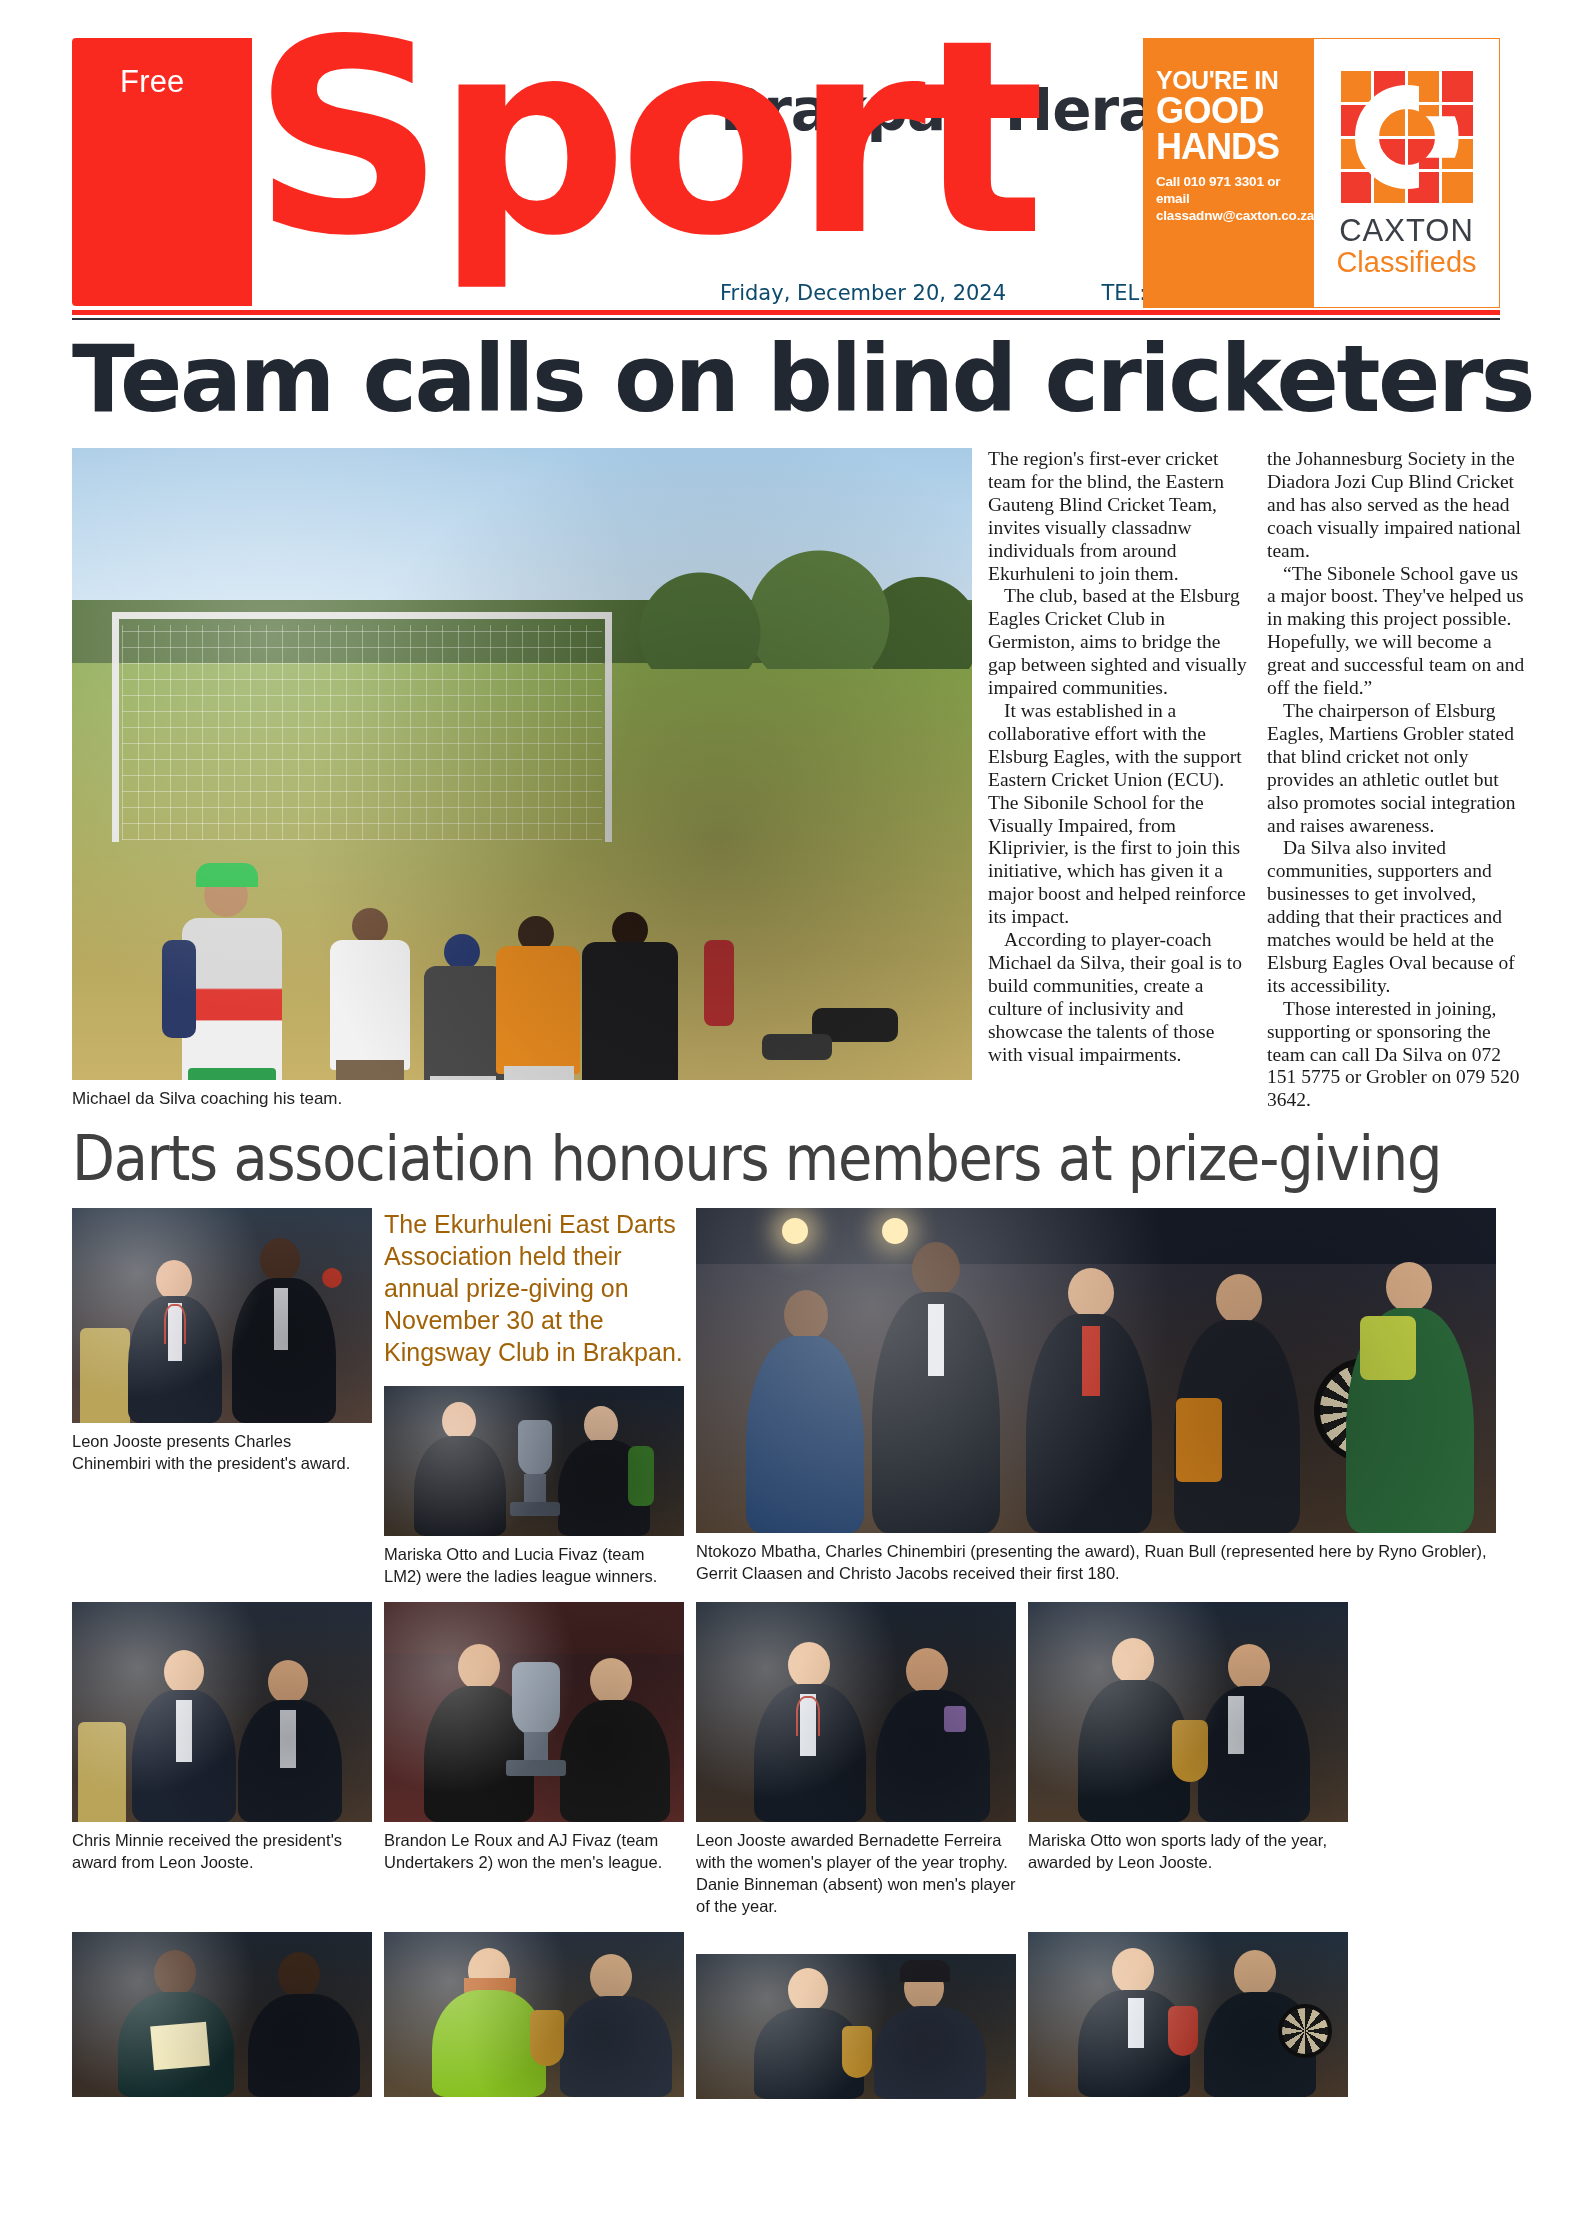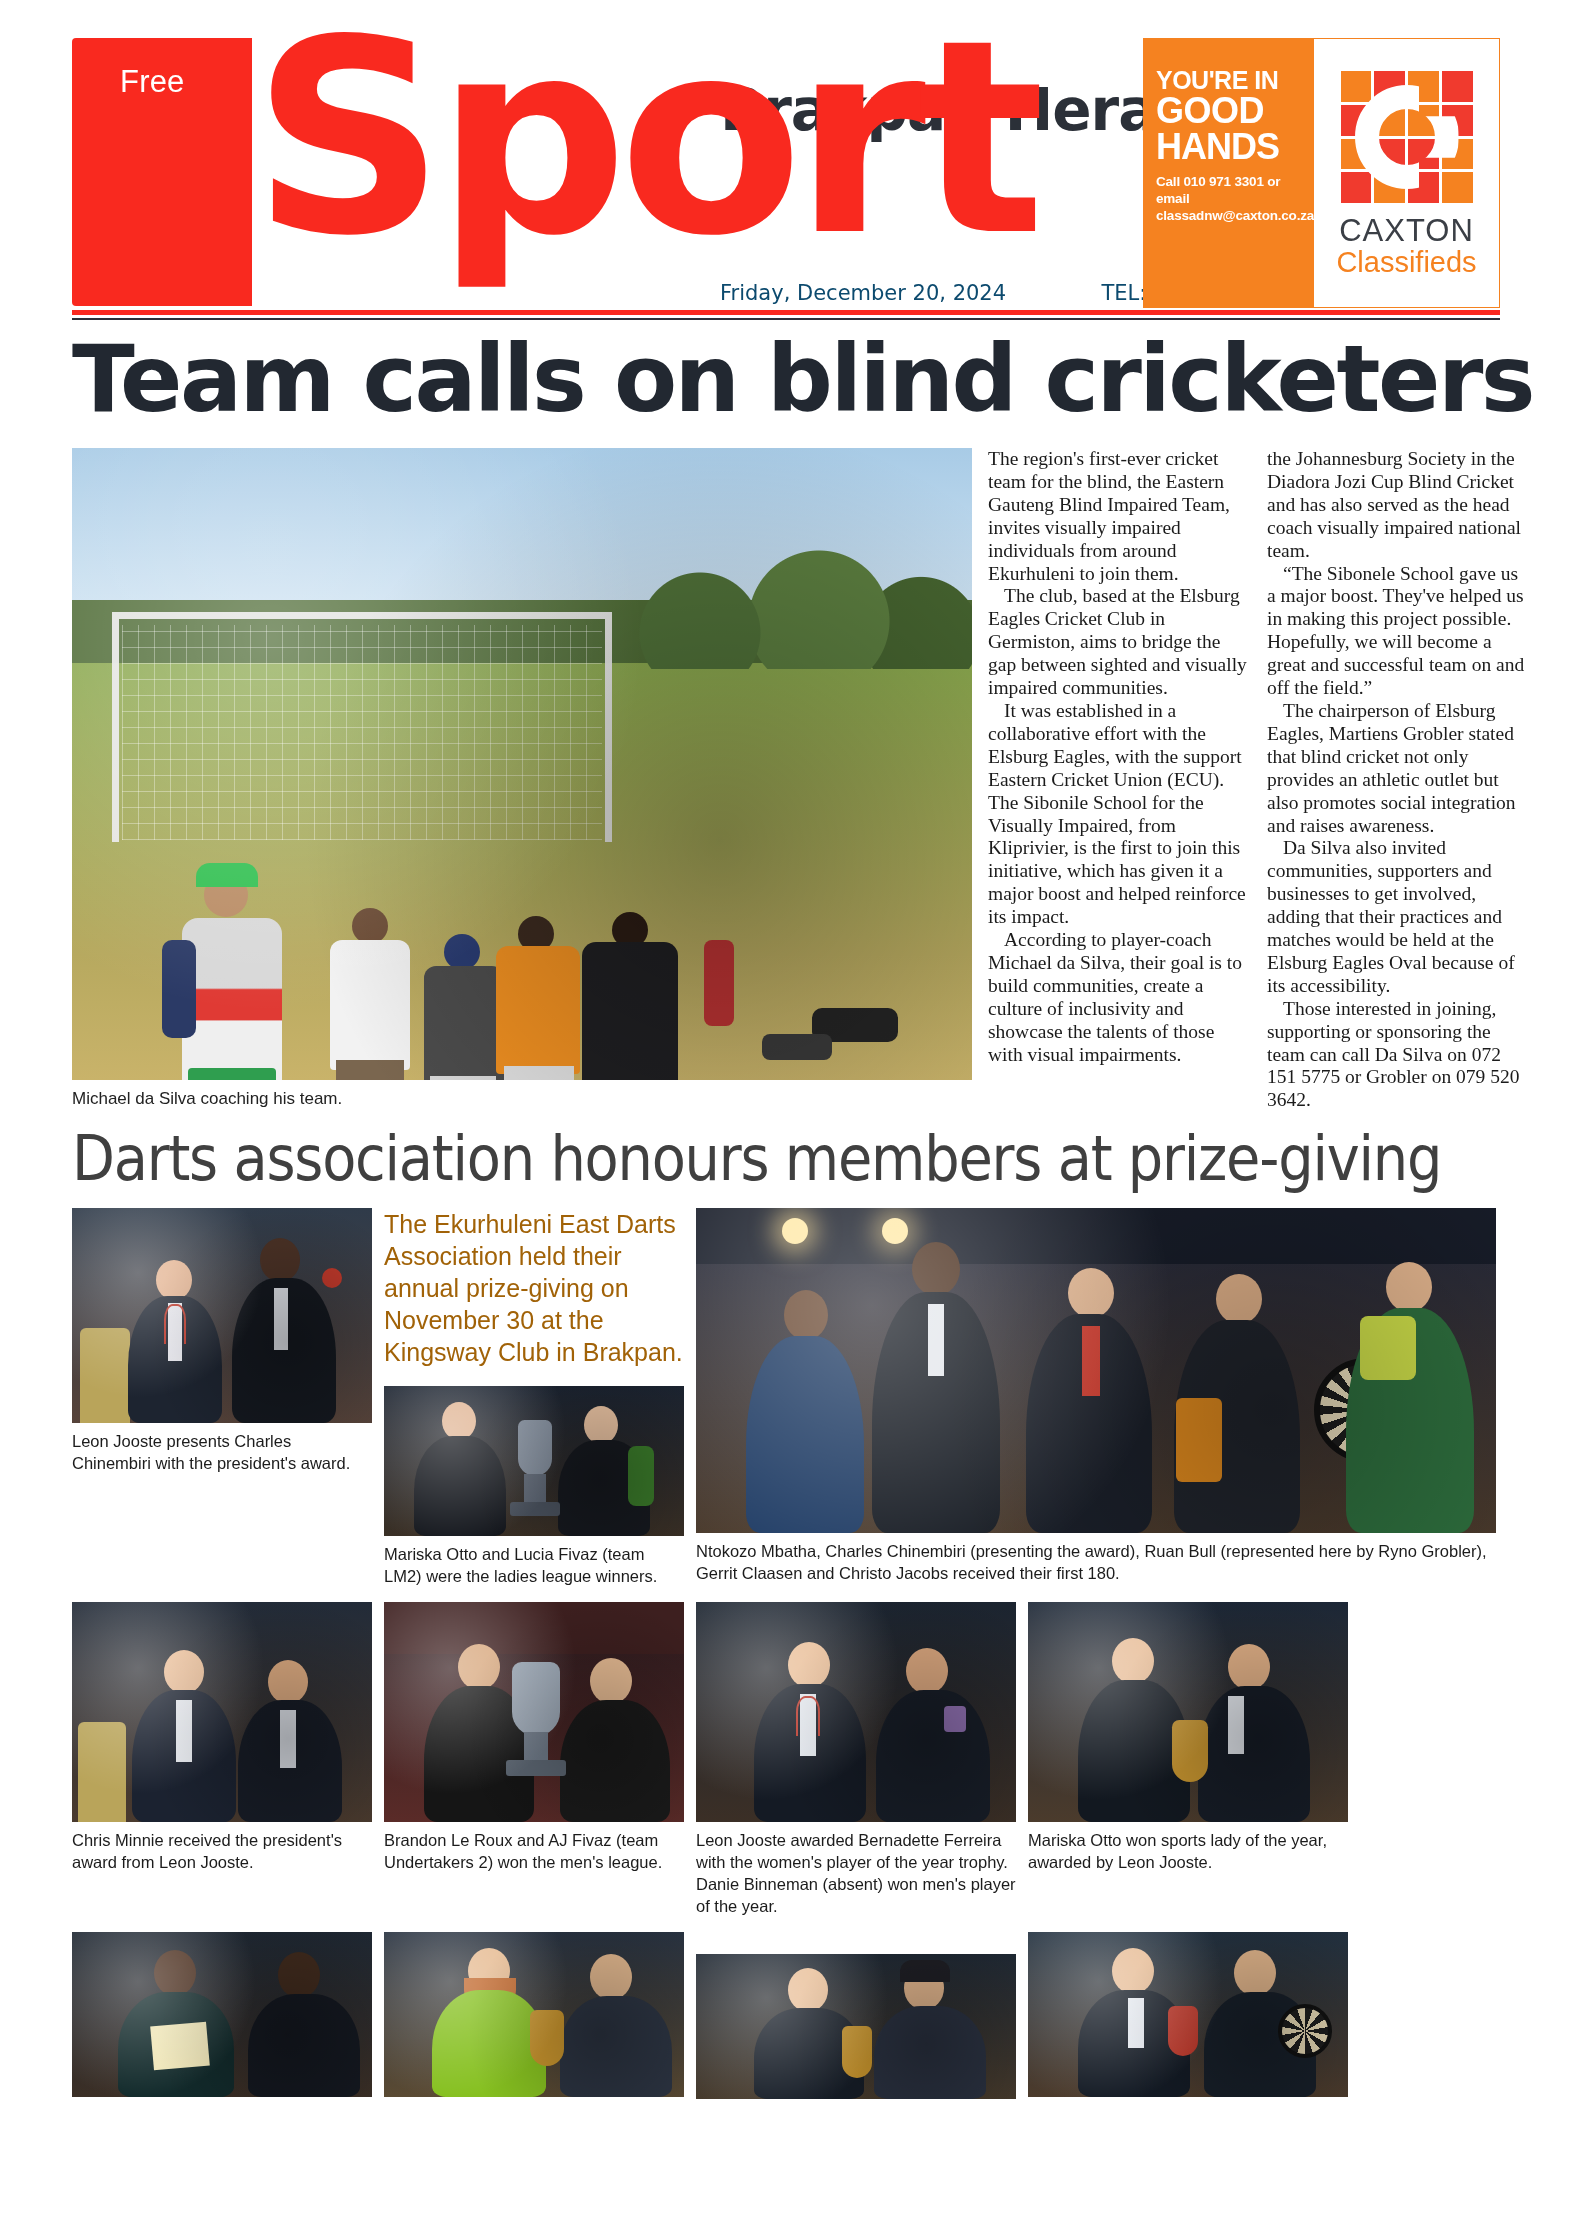--- a/index.html
+++ b/index.html
@@ -262,21 +262,21 @@
         <div style="position:absolute;left:632px;top:492px;width:30px;height:86px;background:#b33;border-radius:8px;"></div>
 
         <div style="position:absolute;left:740px;top:560px;width:86px;height:34px;background:#242424;border-radius:10px;"></div>
         <div style="position:absolute;left:690px;top:586px;width:70px;height:26px;background:#3a3a3a;border-radius:8px;"></div>
       </div>
       <div class="lead-caption">Michael da Silva coaching his team.</div>
     </div>
 
     <div class="lead-cols">
       <div class="lead-col">
-        <p class="first">The region's first-ever cricket team for the blind, the Eastern Gauteng Blind Impaired Team, invites visually impaired individuals from around Ekurhuleni to join them.</p>
+        <p class="first">The region's first-ever cricket team for the blind, the Eastern Gauteng Blind Cricket Team, invites visually classadnw individuals from around Ekurhuleni to join them.</p>
         <p>The club, based at the Elsburg Eagles Cricket Club in Germiston, aims to bridge the gap between sighted and visually impaired communities.</p>
         <p>It was established in a collaborative effort with the Elsburg Eagles, with the support Eastern Cricket Union (ECU). The Sibonile School for the Visually Impaired, from Kliprivier, is the first to join this initiative, which has given it a major boost and helped reinforce its impact.</p>
         <p>According to player-coach Michael da Silva, their goal is to build communities, create a culture of inclusivity and showcase the talents of those with visual impairments.</p>
       </div>
       <div class="lead-col">
         <p class="first">the Johannesburg Society in the Diadora Jozi Cup Blind Cricket and has also served as the head coach visually impaired national team.</p>
         <p>“The Sibonele School gave us a major boost. They've helped us in making this project possible. Hopefully, we will become a great and successful team on and off the field.”</p>
         <p>The chairperson of Elsburg Eagles, Martiens Grobler stated that blind cricket not only provides an athletic outlet but also promotes social integration and raises awareness.</p>
         <p>Da Silva also invited communities, supporters and businesses to get involved, adding that their practices and matches would be held at the Elsburg Eagles Oval because of its accessibility.</p>
         <p>Those interested in joining, supporting or sponsoring the team can call Da Silva on 072 151 5775 or Grobler on 079 520 3642.</p>

